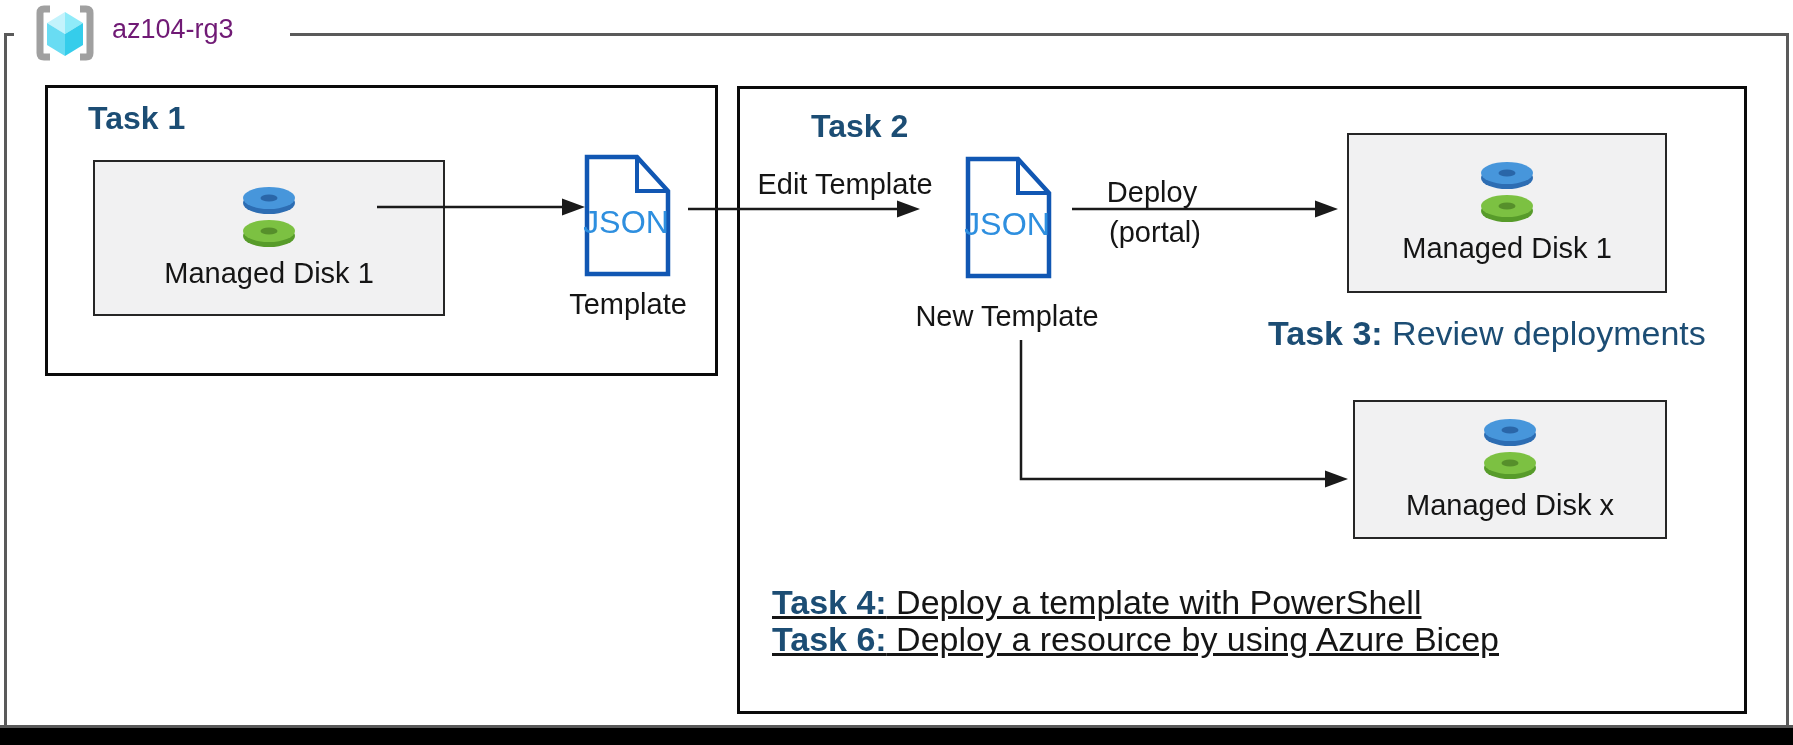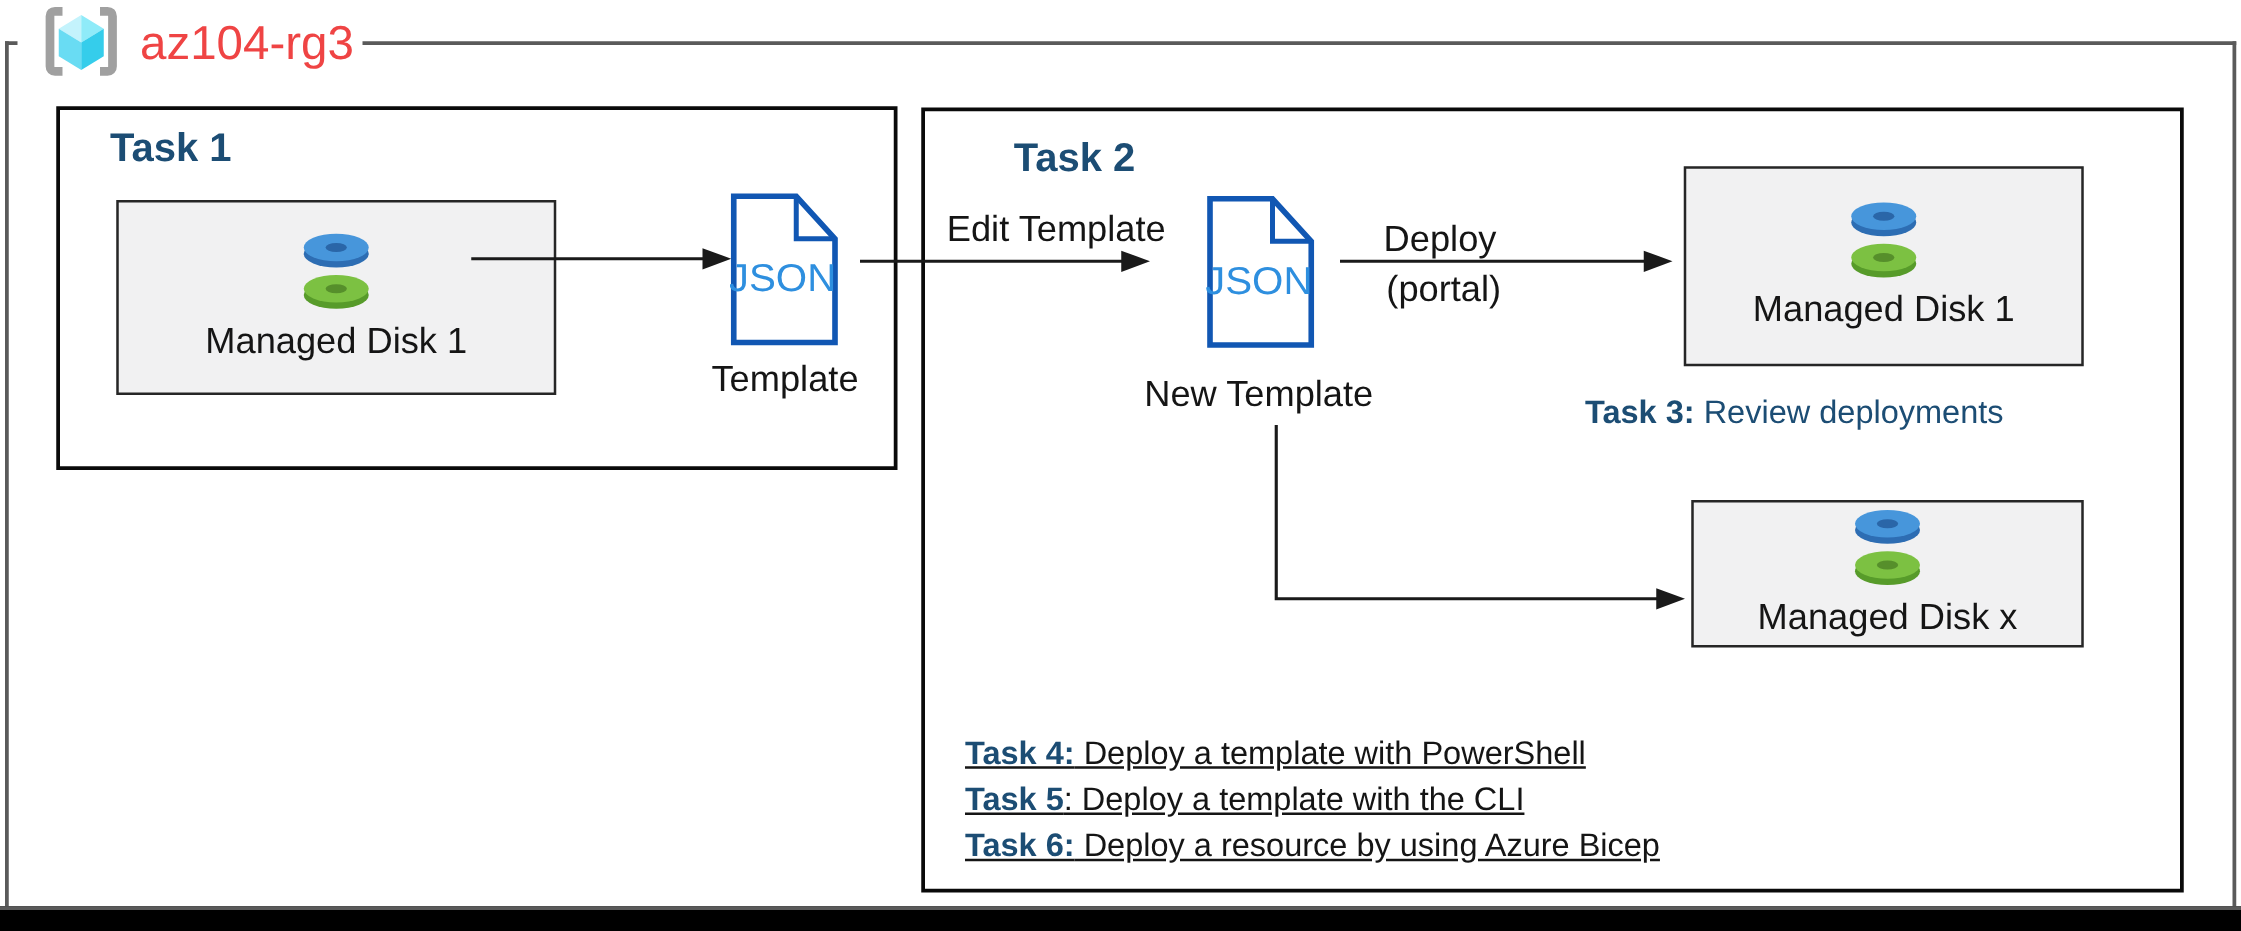--- a/index.html
+++ b/index.html
@@ -3,37 +3,37 @@
 <meta charset="utf-8">
 <style>
   html,body{margin:0;padding:0;background:#fff;}
   body{width:1793px;height:745px;position:relative;overflow:hidden;
        font-family:"Liberation Sans","DejaVu Sans",sans-serif;color:#151515;}
   .abs{position:absolute;}
   
   .outer-box{left:4px;top:33px;width:1785px;height:692px;
              border:3px solid #5a5a5a;border-bottom:none;box-sizing:border-box;}
   .border-gap{left:14px;top:31px;width:276px;height:8px;background:#fff;}
-  .rg-label{left:112px;top:14px;font-size:38px;color:#ef4444;}
+  .rg-label{left:112px;top:14px;font-size:27px;color:#701a75;}
   
   .task-box{border:3px solid #0a0a0a;box-sizing:border-box;background:#fff;}
   .task1-box{left:45px;top:85px;width:673px;height:291px;}
   .task2-box{left:737px;top:86px;width:1010px;height:628px;}
   .task-heading{font-size:32px;font-weight:bold;color:#1c4d74;}
   
   .disk-box{background:#f1f1f2;border:2px solid #262626;box-sizing:border-box;
             display:flex;flex-direction:column;align-items:center;justify-content:center;gap:7px;}
   .disk-box-a{left:93px;top:160px;width:352px;height:156px;}
   .disk-box-b{left:1347px;top:133px;width:320px;height:160px;}
-  .disk-box-c{left:1353px;top:400px;width:314px;height:118px;}
+  .disk-box-c{left:1353px;top:400px;width:314px;height:139px;}
   .disk-box .lbl{font-size:29px;color:#151515;white-space:nowrap;}
   
   .plain-label{font-size:29px;color:#151515;white-space:nowrap;text-align:right;}
   .centered{transform:translateX(-50%);}
-  .task3-line,.task-list{font-size:26px;white-space:nowrap;}
+  .task3-line,.task-list{font-size:34px;white-space:nowrap;}
   .task-bold{font-weight:bold;color:#1c4d74;}
   .task3-rest{color:#1c4d74;}
   .task-rest{color:#151515;}
   .task-list div{height:37px;line-height:37px;text-decoration:underline;}
   
   .bottom-bar{left:0;top:725px;width:1793px;height:20px;background:#000;
               border-top:3px solid #595959;box-sizing:border-box;}
   svg text{font-family:"Liberation Sans","DejaVu Sans",sans-serif;}
   .arrow-layer{left:0;top:0;width:1793px;height:745px;pointer-events:none;}
 </style>
@@ -113,21 +113,20 @@
     <ellipse cx="28" cy="12" rx="8.5" ry="3.6" fill="#2a66a8"></ellipse>
     <ellipse cx="28" cy="50" rx="26" ry="11" fill="#579b2a"></ellipse>
     <ellipse cx="28" cy="45" rx="26" ry="11" fill="#7cc142"></ellipse>
     <ellipse cx="28" cy="45" rx="8.5" ry="3.6" fill="#568f2b"></ellipse>
   </svg>
   <div class="lbl">Managed Disk x</div>
 </div>
 
 <div class="abs task-list" style="left:772px;top:584px;">
   <div><span class="task-bold">Task 4:</span><span class="task-rest"> Deploy a template with PowerShell</span></div>
-  <div><span class="task-bold">Task 5</span><span class="task-rest">: Deploy a template with the CLI</span></div>
   <div><span class="task-bold">Task 6:</span><span class="task-rest"> Deploy a resource by using Azure Bicep</span></div>
 </div>
 
 <svg class="abs arrow-layer" viewBox="0 0 1793 745">
   <g>
     <line x1="377" y1="207" x2="566" y2="207" stroke="#1a1a1a" stroke-width="2.5"></line>
     <polygon points="585,207 562,198.5 562,215.5" fill="#1a1a1a"></polygon>
   </g>
   <g>
     <line x1="688" y1="209" x2="901" y2="209" stroke="#1a1a1a" stroke-width="2.5"></line>

